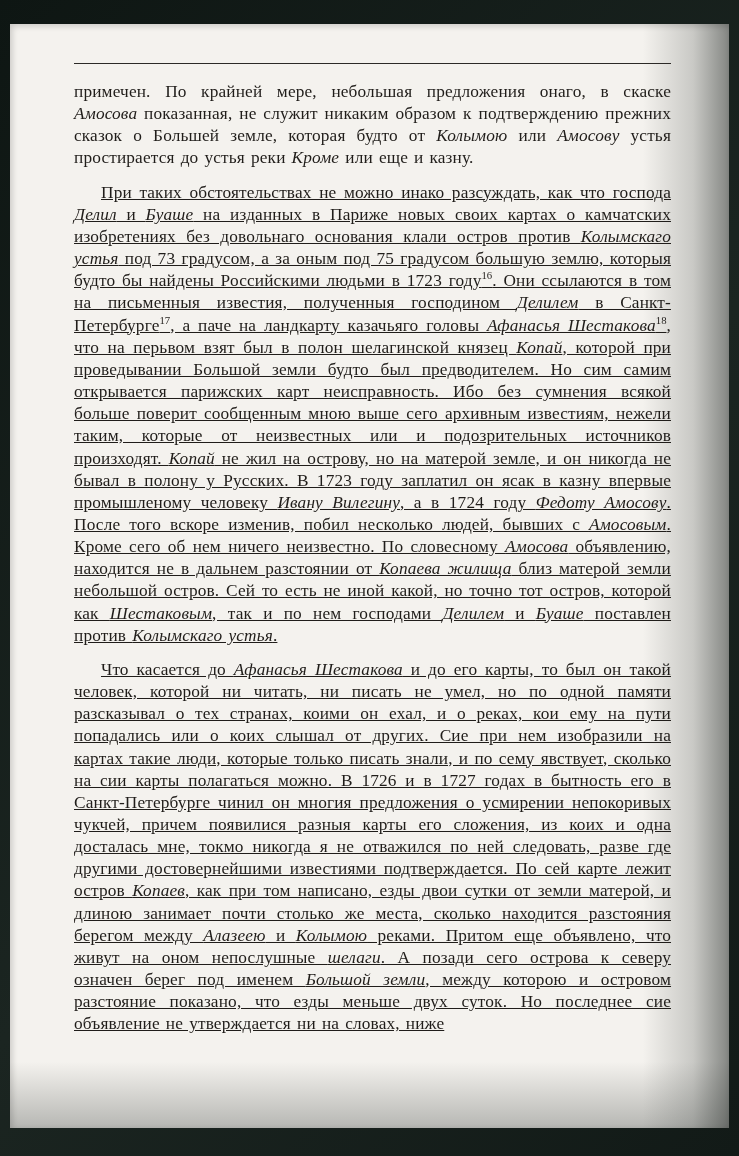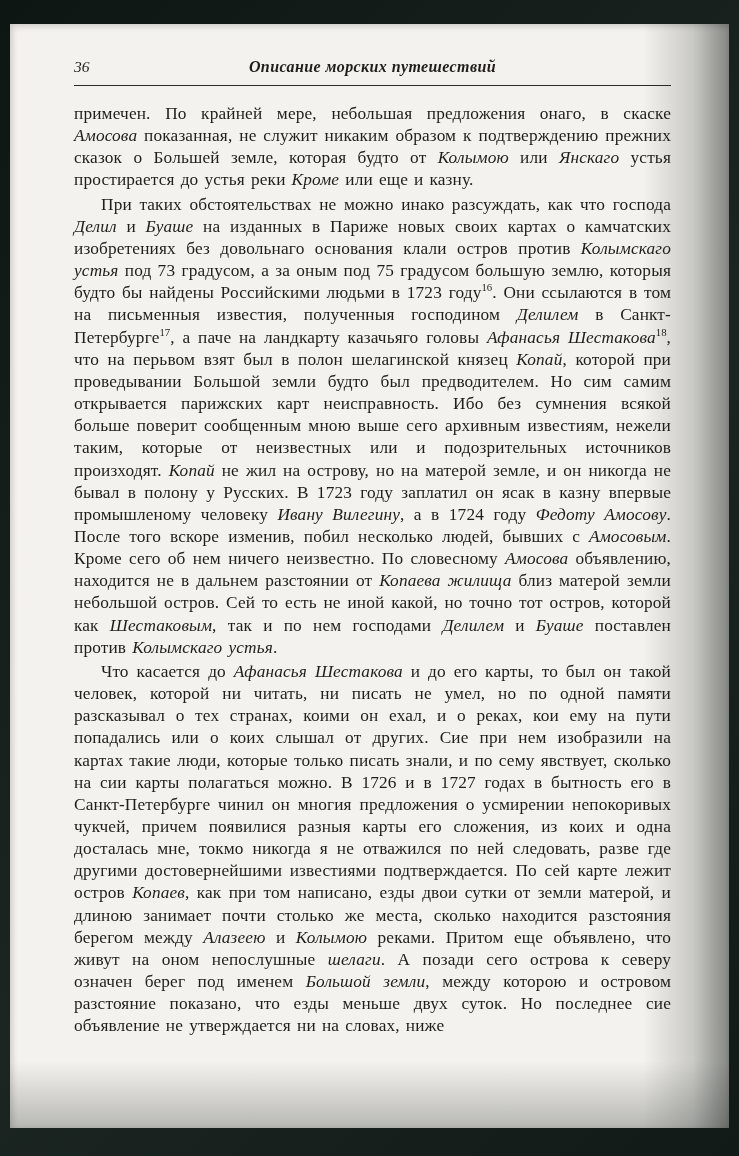--- a/index.html
+++ b/index.html
@@ -48,40 +48,36 @@
   }
   .body-text {
     margin-top: 17px;
     font-size: 17.3px;
     line-height: 22.15px;
     text-align: justify;
     letter-spacing: 0.15px;
     word-spacing: 1.6px;
   }
   .body-text p { margin: 0; }
-  .body-text p.indent { text-indent: 27px; margin-top: 2px; }
+  .body-text p.indent { text-indent: 27px; margin-top: 12px; text-decoration: underline; }
   .body-text i { font-style: italic; }
   .body-text sup {
     font-size: 0.62em;
     line-height: 0;
     vertical-align: super;
     letter-spacing: 0;
   }
 </style>
 </head>
 <body>
 
 <div class="scan">
   <div class="page">
     <div class="content">
-      <div class="header">
-        <span class="pagenum">36</span>
-        <span class="running">Описание морских путешествий</span>
-      </div>
       <div class="rule"></div>
       <div class="body-text">
-          <p class=""><span>примечен. По крайней мере, небольшая предложения онаго, в скаске </span><i>Амосова</i><span> показанная, не служит никаким образом к подтверждению прежних сказок о Большей земле, которая будто от </span><i>Колымою</i><span> или </span><i>Янскаго</i><span> устья простирается до устья реки </span><i>Кроме</i><span> или еще и казну.</span></p>
+          <p class=""><span>примечен. По крайней мере, небольшая предложения онаго, в скаске </span><i>Амосова</i><span> показанная, не служит никаким образом к подтверждению прежних сказок о Большей земле, которая будто от </span><i>Колымою</i><span> или </span><i>Амосову</i><span> устья простирается до устья реки </span><i>Кроме</i><span> или еще и казну.</span></p>
           <p class="indent"><span>При таких обстоятельствах не можно инако разсуждать, как что господа </span><i>Делил</i><span> и </span><i>Буаше</i><span> на изданных в Париже новых своих картах о камчатских изобретениях без довольнаго основания клали остров против </span><i>Колымскаго устья</i><span> под 73 градусом, а за оным под 75 градусом большую землю, которыя будто бы найдены Российскими людьми в 1723 году</span><sup>16</sup><span>. Они ссылаются в том на письменныя известия, полученныя господином </span><i>Делилем</i><span> в Санкт-Петербурге</span><sup>17</sup><span>, а паче на ландкарту казачьяго головы </span><i>Афанасья Шестакова</i><sup>18</sup><span>, что на перьвом взят был в полон шелагинской князец </span><i>Копай</i><span>, которой при проведывании Большой земли будто был предводителем. Но сим самим открывается парижских карт неисправность. Ибо без сумнения всякой больше поверит сообщенным мною выше сего архивным известиям, нежели таким, которые от неизвестных или и подозрительных источников произходят. </span><i>Копай</i><span> не жил на острову, но на матерой земле, и он никогда не бывал в полону у Русских. В 1723 году заплатил он ясак в казну впервые промышленому человеку </span><i>Ивану Вилегину</i><span>, а в 1724 году </span><i>Федоту Амосову</i><span>. После того вскоре изменив, побил несколько людей, бывших с </span><i>Амосовым</i><span>. Кроме сего об нем ничего неизвестно. По словесному </span><i>Амосова</i><span> объявлению, находится не в дальнем разстоянии от </span><i>Копаева жилища</i><span> близ матерой земли небольшой остров. Сей то есть не иной какой, но точно тот остров, которой как </span><i>Шестаковым</i><span>, так и по нем господами </span><i>Делилем</i><span> и </span><i>Буаше</i><span> поставлен против </span><i>Колымскаго устья</i><span>.</span></p>
           <p class="indent"><span>Что касается до </span><i>Афанасья Шестакова</i><span> и до его карты, то был он такой человек, которой ни читать, ни писать не умел, но по одной памяти разсказывал о тех странах, коими он ехал, и о реках, кои ему на пути попадались или о коих слышал от других. Сие при нем изобразили на картах такие люди, которые только писать знали, и по сему явствует, сколько на сии карты полагаться можно. В 1726 и в 1727 годах в бытность его в Санкт-Петербурге чинил он многия предложения о усмирении непокоривых чукчей, причем появилися разныя карты его сложения, из коих и одна досталась мне, токмо никогда я не отважился по ней следовать, разве где другими достовернейшими известиями подтверждается. По сей карте лежит остров </span><i>Копаев</i><span>, как при том написано, езды двои сутки от земли матерой, и длиною занимает почти столько же места, сколько находится разстояния берегом между </span><i>Алазеею</i><span> и </span><i>Колымою</i><span> реками. Притом еще объявлено, что живут на оном непослушные </span><i>шелаги</i><span>. А позади сего острова к северу означен берег под именем </span><i>Большой земли</i><span>, между которою и островом разстояние показано, что езды меньше двух суток. Но последнее сие объявление не утверждается ни на словах, ниже</span></p>
         </div>
     </div>
   </div>
 </div>
 
 </body></html>

